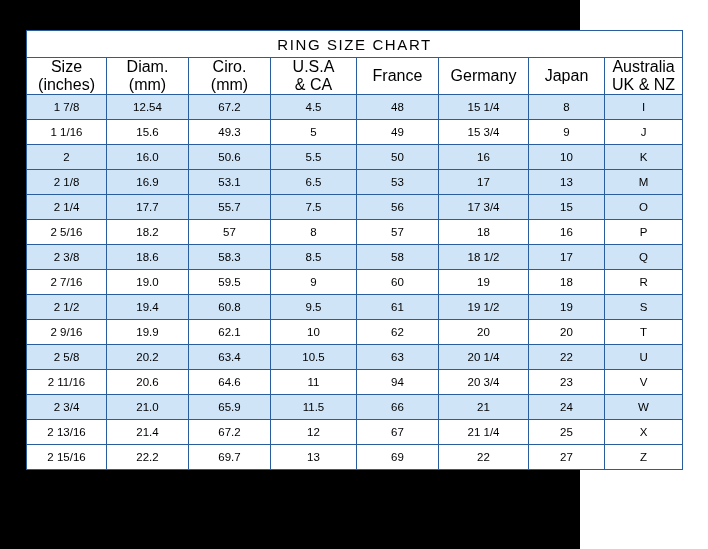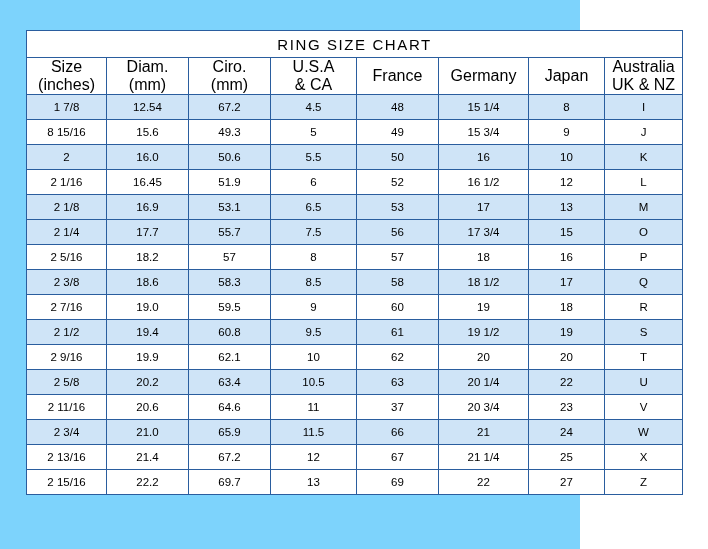--- a/index.html
+++ b/index.html
@@ -11,21 +11,21 @@
     width: 708px;
     height: 549px;
     font-family: "Liberation Sans", sans-serif;
     color: #000000;
     overflow: hidden;
   }
   .page {
     position: relative;
     width: 580px;
     height: 549px;
-    background: #7dd3fc;
+    background: #000000;
   }
   .chart-wrap {
     position: absolute;
     left: 26px;
     top: 30px;
     width: 656px;
   }
   table.ring-chart {
     border-collapse: collapse;
     width: 656px;
@@ -108,49 +108,39 @@
             <td>1 7/8</td>
             <td>12.54</td>
             <td>67.2</td>
             <td>4.5</td>
             <td>48</td>
             <td>15 1/4</td>
             <td>8</td>
             <td>I</td>
           </tr>
           <tr class="plain">
-            <td>8 15/16</td>
+            <td>1 1/16</td>
             <td>15.6</td>
             <td>49.3</td>
             <td>5</td>
             <td>49</td>
             <td>15 3/4</td>
             <td>9</td>
             <td>J</td>
           </tr>
           <tr class="shade">
             <td>2</td>
             <td>16.0</td>
             <td>50.6</td>
             <td>5.5</td>
             <td>50</td>
             <td>16</td>
             <td>10</td>
             <td>K</td>
           </tr>
-          <tr class="plain">
-            <td>2 1/16</td>
-            <td>16.45</td>
-            <td>51.9</td>
-            <td>6</td>
-            <td>52</td>
-            <td>16 1/2</td>
-            <td>12</td>
-            <td>L</td>
-          </tr>
           <tr class="shade">
             <td>2 1/8</td>
             <td>16.9</td>
             <td>53.1</td>
             <td>6.5</td>
             <td>53</td>
             <td>17</td>
             <td>13</td>
             <td>M</td>
           </tr>
@@ -222,21 +212,21 @@
             <td>63</td>
             <td>20 1/4</td>
             <td>22</td>
             <td>U</td>
           </tr>
           <tr class="plain">
             <td>2 11/16</td>
             <td>20.6</td>
             <td>64.6</td>
             <td>11</td>
-            <td>37</td>
+            <td>94</td>
             <td>20 3/4</td>
             <td>23</td>
             <td>V</td>
           </tr>
           <tr class="shade">
             <td>2 3/4</td>
             <td>21.0</td>
             <td>65.9</td>
             <td>11.5</td>
             <td>66</td>

